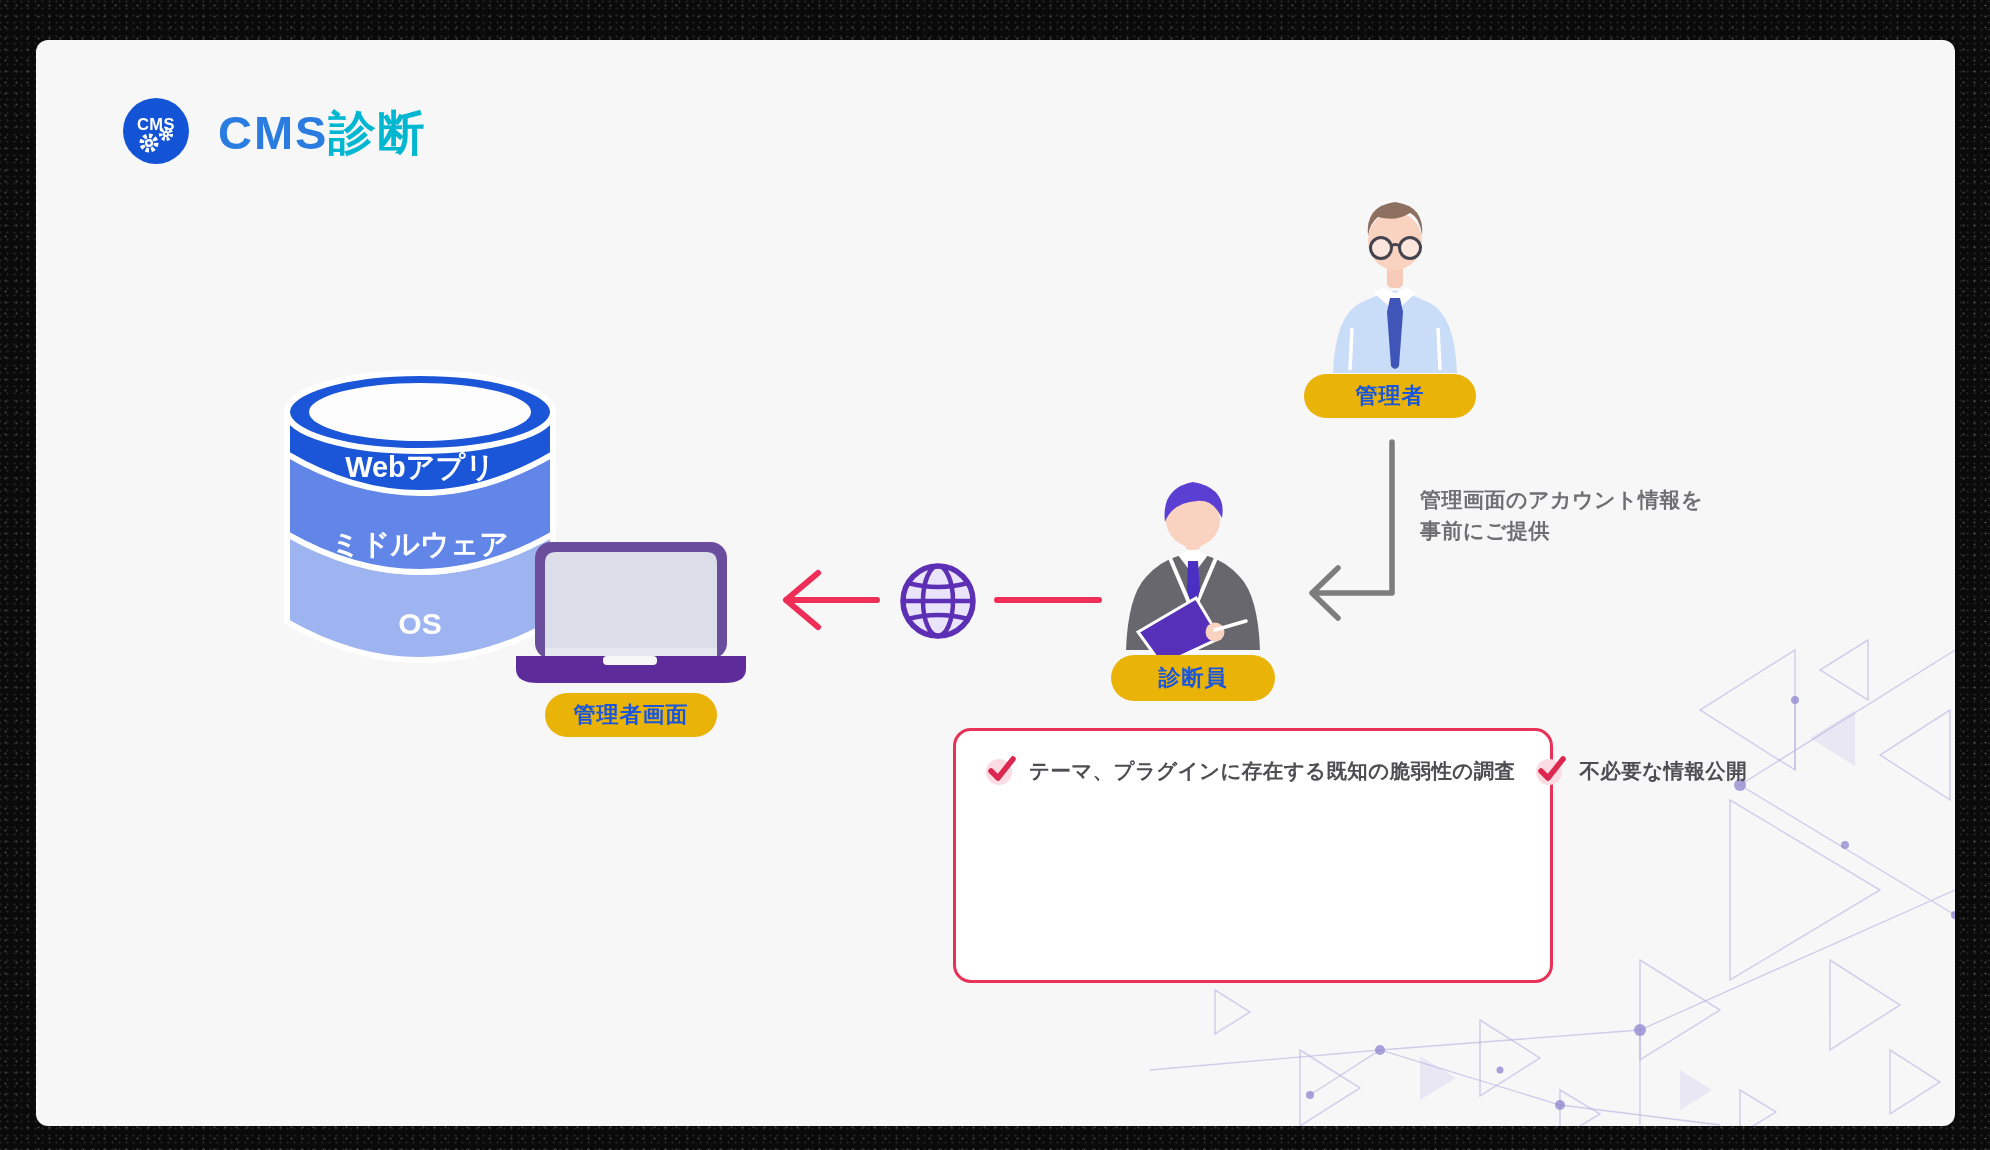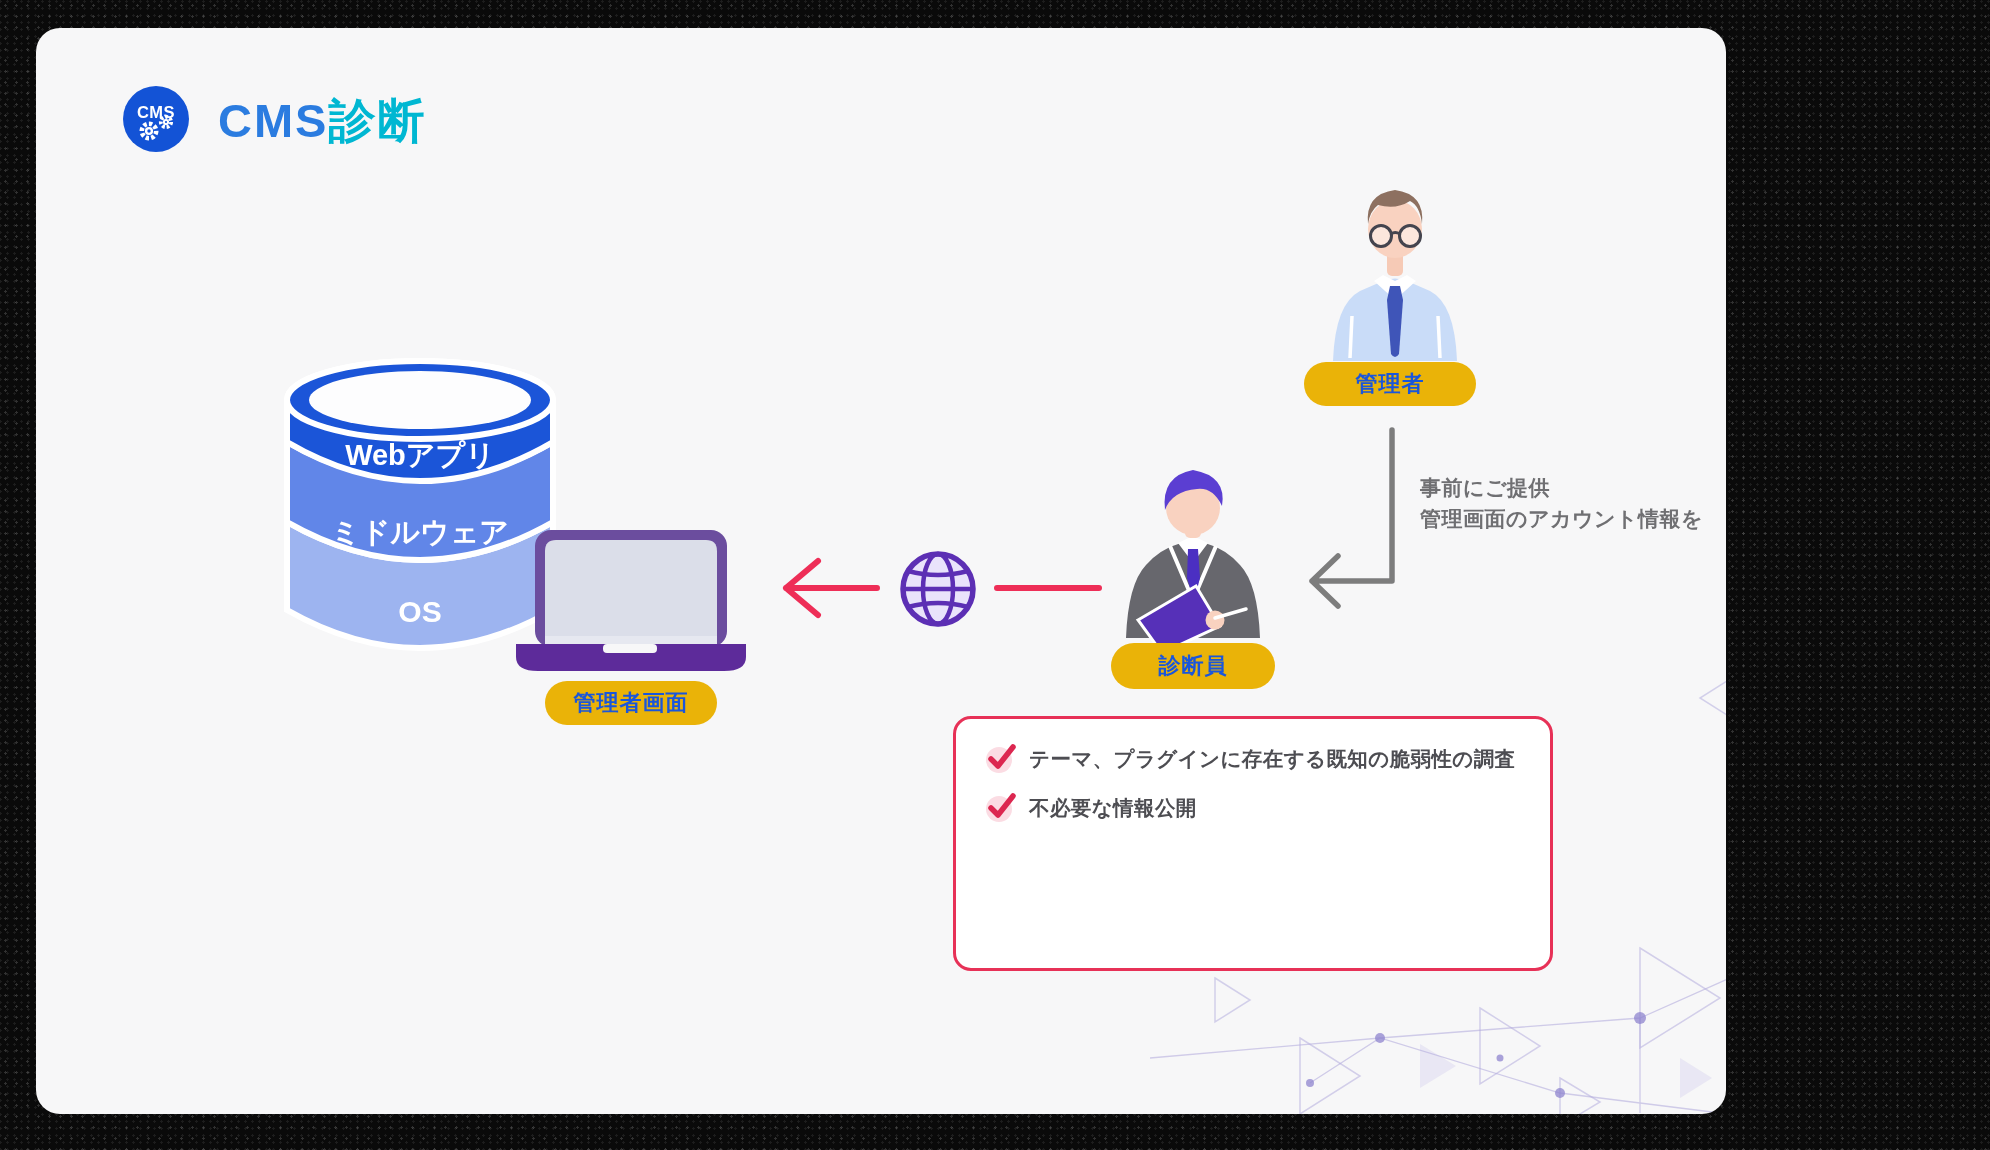--- a/index.html
+++ b/index.html
@@ -2,22 +2,22 @@
 <html><head>
 <meta charset="utf-8">
 <style>
   html,body{margin:0;padding:0;background:#000;}
   body{font-family:"Liberation Sans","DejaVu Sans",sans-serif;}
   #stage{position:relative;width:1990px;height:1150px;background:#0a0a0a;overflow:hidden;
     background-image:
       radial-gradient(rgba(255,255,255,.16) 1px, transparent 1.4px),
       radial-gradient(rgba(255,255,255,.08) 1px, transparent 1.3px);
     background-size:11px 11px,7px 7px;background-position:0 0,4px 5px;}
-  #card{position:absolute;left:36px;top:28px;width:1690px;height:1086px;background:#f7f7f8;
-    border-radius:24px;overflow:hidden;}
+  #card{position:absolute;left:36px;top:40px;width:1919px;height:1086px;background:#f7f7f8;
+    border-radius:12px;overflow:hidden;}
   .abs{position:absolute;}
 
   
   .logo-badge{left:86px;top:57px;width:68px;height:68px;}
   .app-title{left:182px;top:62px;font-size:47px;font-weight:800;letter-spacing:2px;white-space:nowrap;}
   .title-blue{color:#2b7ce0;}
   .title-teal{color:#00b7d2;}
 
   
   .pill{background:#eab308;color:#1a56db;font-weight:bold;font-size:22px;letter-spacing:1px;
@@ -28,21 +28,21 @@
 
   
   .annotation{left:1384px;top:444px;width:340px;color:#6f6f72;font-size:21px;font-weight:bold;
     line-height:31px;letter-spacing:.5px;}
 
   
   .detect-box{left:917px;top:688px;width:600px;height:255px;background:#ffffff;border:3px solid #e73157;
     border-radius:18px;box-sizing:border-box;z-index:3;}
   .detect-title-pill{display:inline-block;margin:24px 0 0 26px;padding:7px 24px 9px;border:3px solid #e73157;
     border-radius:999px;color:#e73157;font-size:23px;font-weight:800;letter-spacing:1px;background:#fff;}
-  .detect-list{margin:26px 0 0 30px;display:flex;flex-direction:column;gap:21px;}
+  .detect-list{margin:26px 0 0 30px;display:flex;flex-direction:row;gap:21px;}
   .detect-row{display:flex;align-items:center;gap:15px;}
   .check-wrap{position:relative;width:28px;height:28px;flex:0 0 28px;}
   .check-circle{position:absolute;left:0;top:2px;width:26px;height:26px;border-radius:50%;background:#fbdce3;}
   .check-svg{position:absolute;left:0;top:0;overflow:visible;}
   .detect-text{color:#4d4d52;font-size:20.5px;font-weight:bold;letter-spacing:.4px;white-space:nowrap;}
 
   .z1{z-index:1;} .z2{z-index:2;}
 </style>
 </head>
 <body>
@@ -165,22 +165,22 @@
         <circle cx="1410" cy="238" r="10.5"></circle>
         <path d="M1391,236 Q1395,233 1400,236" fill="none"></path>
       </g>
     </svg>
 
     <svg class="abs z1" style="left:1259px;top:395px;" width="145" height="225" viewBox="1295 425 145 225">
       <path d="M1392,432 L1392,583 L1312,583 M1312,583 L1338,558 M1312,583 L1338,608" stroke="#7d7d7d" stroke-width="5.5" fill="none" stroke-linecap="round" stroke-linejoin="round"></path>
     </svg>
 
     <div class="abs annotation z1">
+      <div>管理画面のアカウント情報を</div>
       <div>事前にご提供</div>
-      <div>管理画面のアカウント情報を</div>
     </div>
 
     <div class="abs pill pill-admin-screen z2">
       <span>管理者画面</span>
     </div>
     <div class="abs pill pill-diagnostician z2">
       <span>診断員</span>
     </div>
     <div class="abs pill pill-administrator z2">
       <span>管理者</span>

